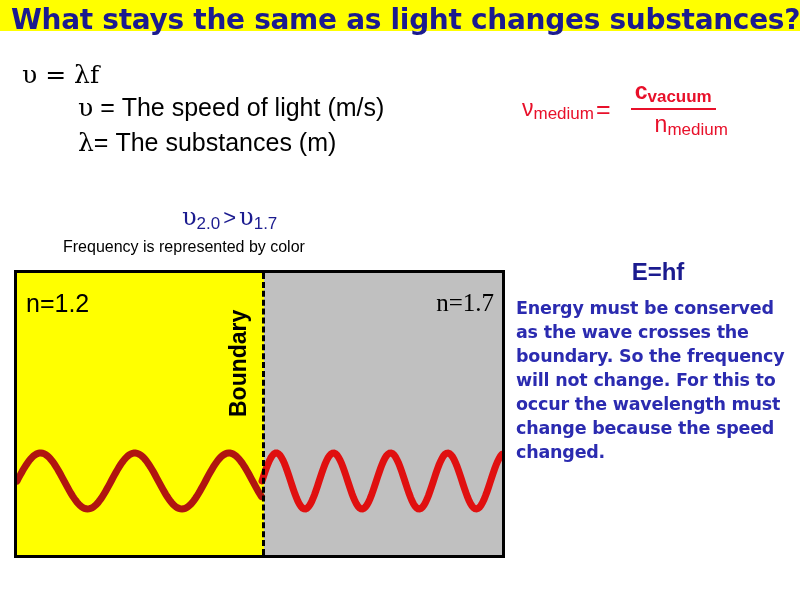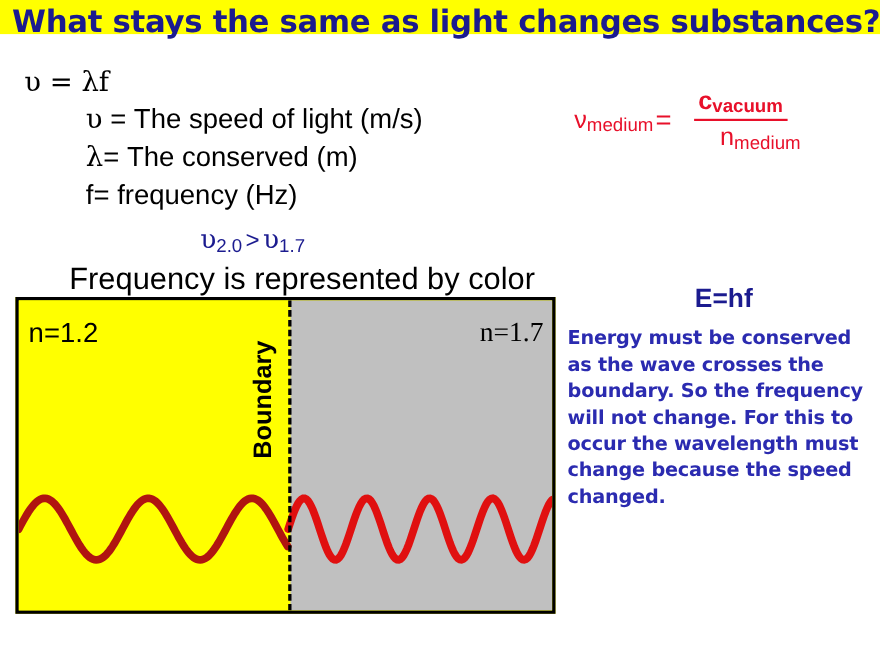--- a/index.html
+++ b/index.html
@@ -115,21 +115,21 @@
   }
   #inequality .sym { font-family: "DejaVu Serif", serif; }
   #inequality .sub { font-size: 17px; vertical-align: -4px; }
   #inequality .gt { font-size: 22px; margin: 0 3px; }
 
   
   #caption {
     position: absolute;
     left: 63px;
     top: 238px;
-    font-size: 28px;
+    font-size: 16px;
     color: #000000;
     font-family: "Liberation Sans", sans-serif;
     white-space: nowrap;
   }
 
   
   #diagram {
     position: absolute;
     left: 14px;
     top: 270px;
@@ -235,24 +235,21 @@
   <div id="title-banner">
     <div id="title-text">What stays the same as light changes substances?</div>
   </div>
 
   <div id="eq-main">υ = λf</div>
 
   <div class="eq-defs" id="eq-def-1">
     <span class="serif-sym">υ</span><span> = The speed of light (m/s)</span>
   </div>
   <div class="eq-defs" id="eq-def-2">
-    <span class="serif-sym">λ</span><span>= The conserved (m)</span>
-  </div>
-  <div class="eq-defs" id="eq-def-3">
-    <span>f</span><span>= frequency (Hz)</span>
+    <span class="serif-sym">λ</span><span>= The substances (m)</span>
   </div>
 
   <div id="red-equation">
     <span class="term"><span>ν</span><span class="sub">medium</span></span>
     <span id="red-eq-equals">=</span>
     <span id="red-fraction">
       <span id="red-numerator"><span>c</span><span class="sub">vacuum</span></span>
       <span id="red-denominator"><span>n</span><span class="sub">medium</span></span>
     </span>
   </div>

